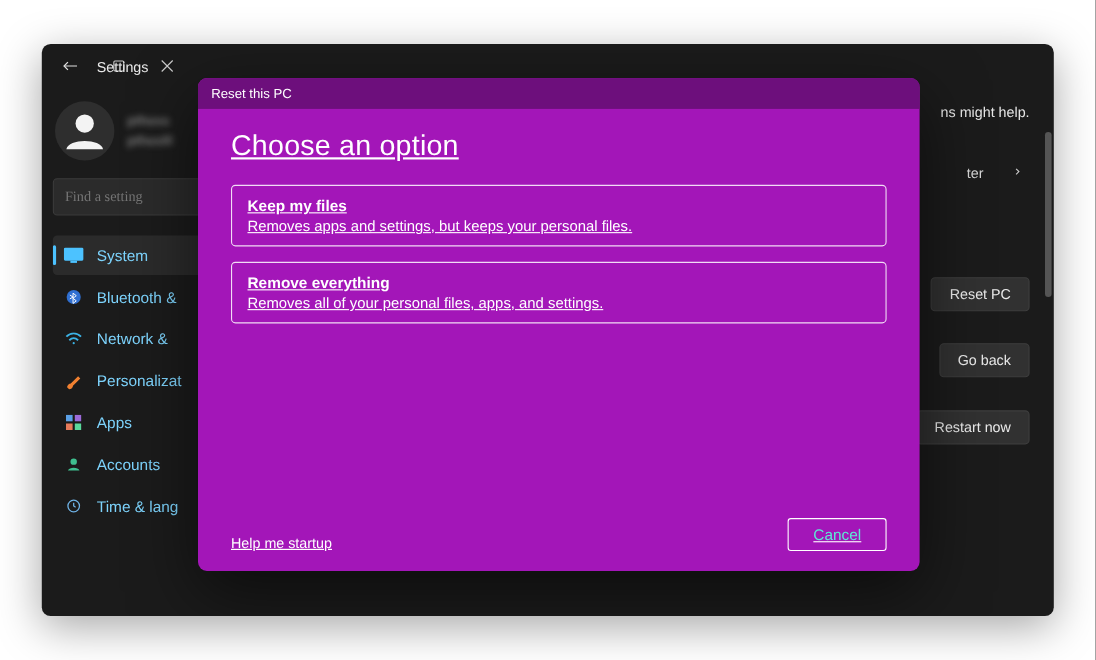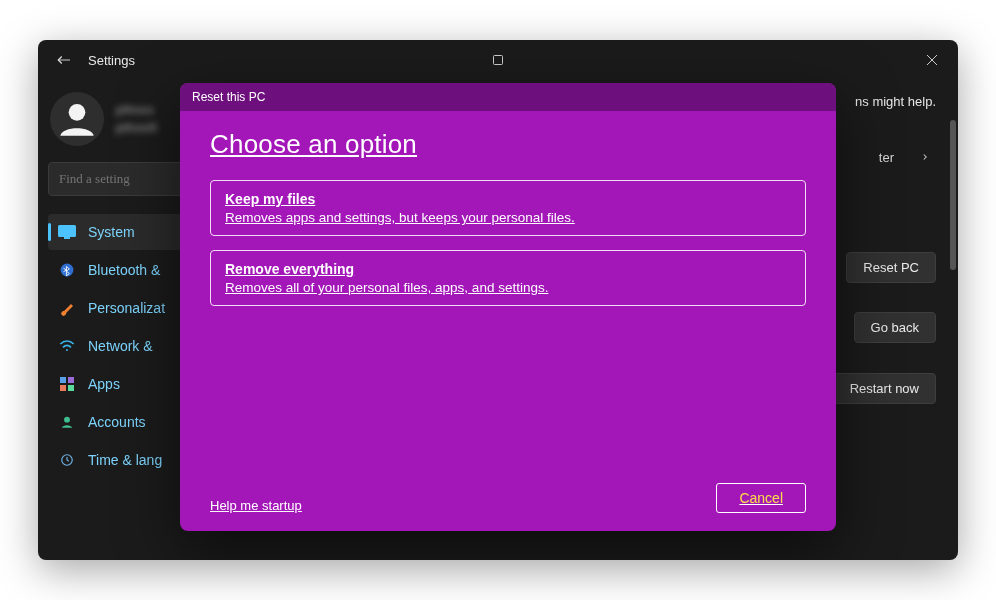--- a/index.html
+++ b/index.html
@@ -4,21 +4,21 @@
 <style>
 * { margin: 0; padding: 0; box-sizing: border-box; font-family: "Segoe UI", -apple-system, sans-serif; }
 body { width: 996px; height: 600px; background: #fff; display:flex; align-items:center; justify-content:center; }
 
 .window {
   width: 920px; height: 520px; background: #1b1b1b; border-radius: 8px;
   box-shadow: 0 10px 40px rgba(0,0,0,.35); position: relative; overflow: hidden;
   color: #e6e6e6;
 }
 
-.titlebar { height: 40px; display:flex; align-items:center; justify-content:space-between; padding: 0 4px; }
+.titlebar { height: 40px; display:flex; align-items:center; justify-content:flex-start; padding: 0 4px; }
 .titlebar .tb-left { position:absolute; left:8px; top:0; height:40px; display:flex; align-items:center; gap:14px; font-size:13px; }
 .tb-back { width:28px; height:28px; display:flex; align-items:center; justify-content:center; color:#ddd; border-radius:4px; }
 .titlebar .tb-title { font-size:13px; color:#e8e8e8; }
 .wbtn { width:44px; height:30px; display:flex; align-items:center; justify-content:center; color:#ccc; }
 
 .content { display:flex; height: calc(100% - 40px); }
 .sidebar { width: 250px; padding: 6px 10px 10px 10px; }
 .user-block { display:flex; align-items:center; gap:12px; padding: 6px 2px 16px 2px; }
 .avatar { width:54px; height:54px; border-radius:50%; background:#2e2e2e; display:flex; align-items:center; justify-content:center; }
 .avatar svg { fill:#f3f3f3; }
@@ -46,33 +46,33 @@
 .adv-text { display:flex; flex-direction:column; }
 .adv-text .t1 { font-size:14px; color:#eee; }
 .adv-text .t2 { font-size:12px; color:#aaa; }
 .adv-row .pill-btn { margin-left:auto; }
 
 .scrollbar-track { position:absolute; right:2px; top:40px; width:6px; height:300px; }
 .scrollbar-thumb { width:6px; height:150px; background:#555; border-radius:3px; }
 
 
 .modal {
-  position:absolute; left:142px; top:43px; width:656px; height:448px;
+  position:absolute; left:142px; top:31px; width:656px; height:448px;
   background:#a316b8; border-radius:8px; overflow:hidden; box-shadow: 0 20px 60px rgba(0,0,0,.55);
   color:#fff; display:flex; flex-direction:column;
 }
 .modal-titlebar { height:28px; background:#6d0f7c; display:flex; align-items:center; padding:0 12px; font-size:12px; }
 .modal-body { padding: 18px 30px 18px 30px; flex:1; display:flex; flex-direction:column;text-decoration:underline; }
 .modal-heading { font-size:26px; font-weight:400; margin-bottom: 20px; letter-spacing:.2px; }
 .option-card { border:1px solid rgba(255,255,255,.85); border-radius:4px; padding:10px 14px; margin-bottom:14px; }
 .option-card .o-title { font-size:14px; font-weight:600; margin-bottom:3px; }
 .option-card .o-desc { font-size:13.5px; font-weight:400; }
 .modal-footer { margin-top:auto; display:flex; align-items:flex-end; justify-content:space-between; padding-top:20px; }
 .help-link { font-size:13px; text-decoration:underline; color:#fff; }
-.cancel-btn { border:1.5px solid #fff; background:transparent; color:#fde047; border-radius:3px; padding:6px 22px; font-size:14px; }
+.cancel-btn { border:1.5px solid #fff; background:transparent; color:#5eead4; border-radius:3px; padding:6px 22px; font-size:14px; }
 </style>
 </head>
 <body>
 
 <div class="window">
 
   <div class="titlebar">
     <div class="tb-left">
       <div class="tb-back">
         <svg width="14" height="14" viewBox="0 0 24 24" fill="none" stroke="#ddd" stroke-width="2">
@@ -136,35 +136,35 @@
           <span class="nav-icon">
               <svg width="14" height="14" viewBox="0 0 24 24">
                 <circle cx="12" cy="12" r="11" fill="#2f6fd1"></circle>
                 <path d="M11 6l5 4-5 4 5 4-5 4V6z M6 9l5 3-5 3" stroke="#fff" stroke-width="1.5" fill="none"></path>
               </svg>
             </span>
           <span>Bluetooth &amp;</span>
         </div>
         <div class="nav-item">
           <span class="nav-icon">
-              <svg width="16" height="16" viewBox="0 0 24 24">
-                <path d="M3 21s1-5 5-5l10-10 3 3-10 10c0 4-5 5-5 5z" fill="#f08030"></path>
-              </svg>
-            </span>
-          <span>Personalizat</span>
-        </div>
-        <div class="nav-item">
-          <span class="nav-icon">
               <svg width="16" height="12" viewBox="0 0 24 18" fill="none" stroke="#3bb3e6" stroke-width="2.5">
                 <path d="M2 6c6-6 14-6 20 0"></path>
                 <path d="M6 11c4-4 8-4 12 0"></path>
                 <circle cx="12" cy="15" r="1.5" fill="#3bb3e6" stroke="none"></circle>
               </svg>
             </span>
           <span>Network &amp;</span>
+        </div>
+        <div class="nav-item">
+          <span class="nav-icon">
+              <svg width="16" height="16" viewBox="0 0 24 24">
+                <path d="M3 21s1-5 5-5l10-10 3 3-10 10c0 4-5 5-5 5z" fill="#f08030"></path>
+              </svg>
+            </span>
+          <span>Personalizat</span>
         </div>
         <div class="nav-item">
           <span class="nav-icon">
               <svg width="14" height="14" viewBox="0 0 14 14">
                 <rect width="6" height="6" fill="#5aa0e6"></rect>
                 <rect x="8" width="6" height="6" fill="#9c6ad9"></rect>
                 <rect y="8" width="6" height="6" fill="#e67a5a"></rect>
                 <rect x="8" y="8" width="6" height="6" fill="#5ad99c"></rect>
               </svg>
             </span>

